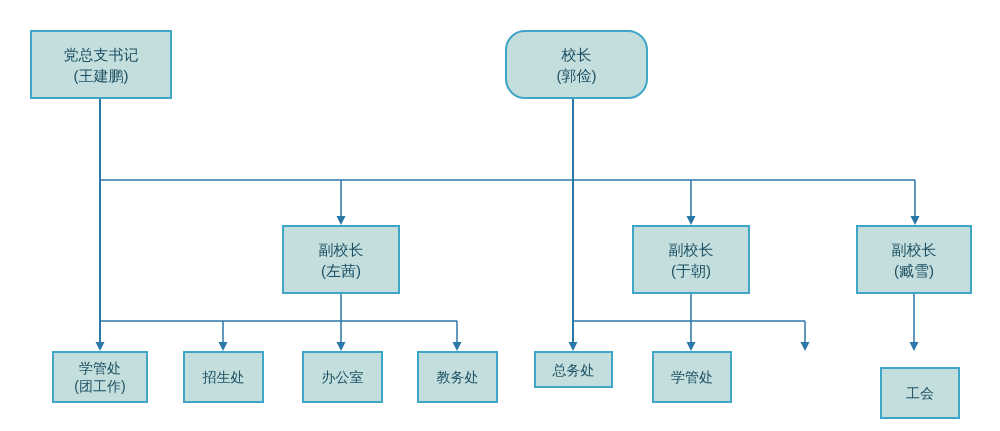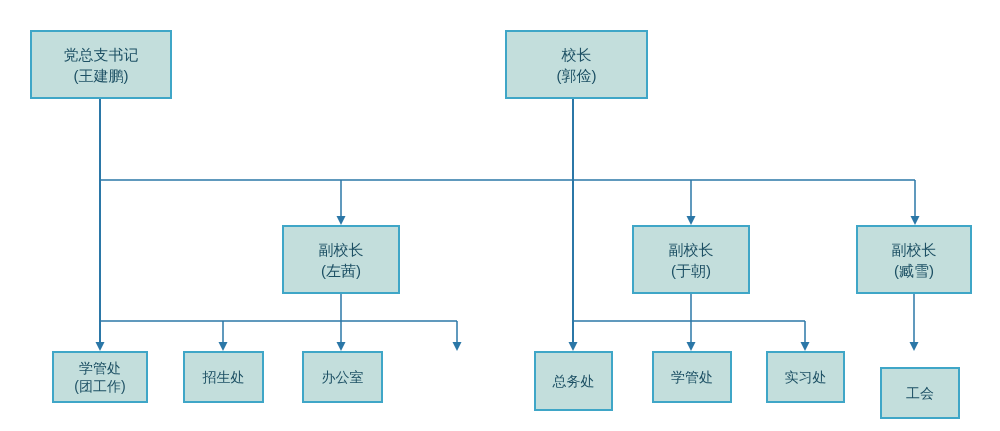--- a/index.html
+++ b/index.html
@@ -89,21 +89,21 @@
     <polygon points="568.5,342 577.5,342 573,351"></polygon>
     <polygon points="686.5,342 695.5,342 691,351"></polygon>
     <polygon points="800.5,342 809.5,342 805,351"></polygon>
     <polygon points="909.5,342 918.5,342 914,351"></polygon>
   </svg>
 
   <div class="node" style="left:30px;top:30px;width:142px;height:69px;">
     <span>党总支书记</span>
     <span>(王建鹏)</span>
   </div>
-  <div class="node" style="left:505px;top:30px;width:143px;height:69px;">
+  <div class="node" style="left:505px;top:30px;width:143px;height:69px;border-radius:20px;">
     <span>校长</span>
     <span>(郭俭)</span>
   </div>
 
   <div class="node" style="left:282px;top:225px;width:118px;height:69px;">
     <span>副校长</span>
     <span>(左茜)</span>
   </div>
   <div class="node" style="left:632px;top:225px;width:118px;height:69px;">
     <span>副校长</span>
@@ -117,26 +117,26 @@
   <div class="node small" style="left:52px;top:351px;width:96px;height:52px;">
     <span>学管处</span>
     <span>(团工作)</span>
   </div>
   <div class="node small" style="left:302px;top:351px;width:81px;height:52px;">
     <span>办公室</span>
   </div>
   <div class="node small" style="left:183px;top:351px;width:81px;height:52px;">
     <span>招生处</span>
   </div>
-  <div class="node small" style="left:534px;top:351px;width:79px;height:60px;">
+  <div class="node small" style="left:417px;top:351px;width:81px;height:52px;">
+    <span>教务处</span>
+  </div>
+  <div class="node small" style="left:534px;top:351px;width:79px;height:37px;">
     <span>总务处</span>
   </div>
   <div class="node small" style="left:652px;top:351px;width:80px;height:52px;">
     <span>学管处</span>
-  </div>
-  <div class="node small" style="left:766px;top:351px;width:79px;height:52px;">
-    <span>实习处</span>
   </div>
   <div class="node small" style="left:880px;top:351px;width:80px;height:52px;margin-top:16px;">
     <span>工会</span>
   </div>
 
 </div>
 
 </body></html>

